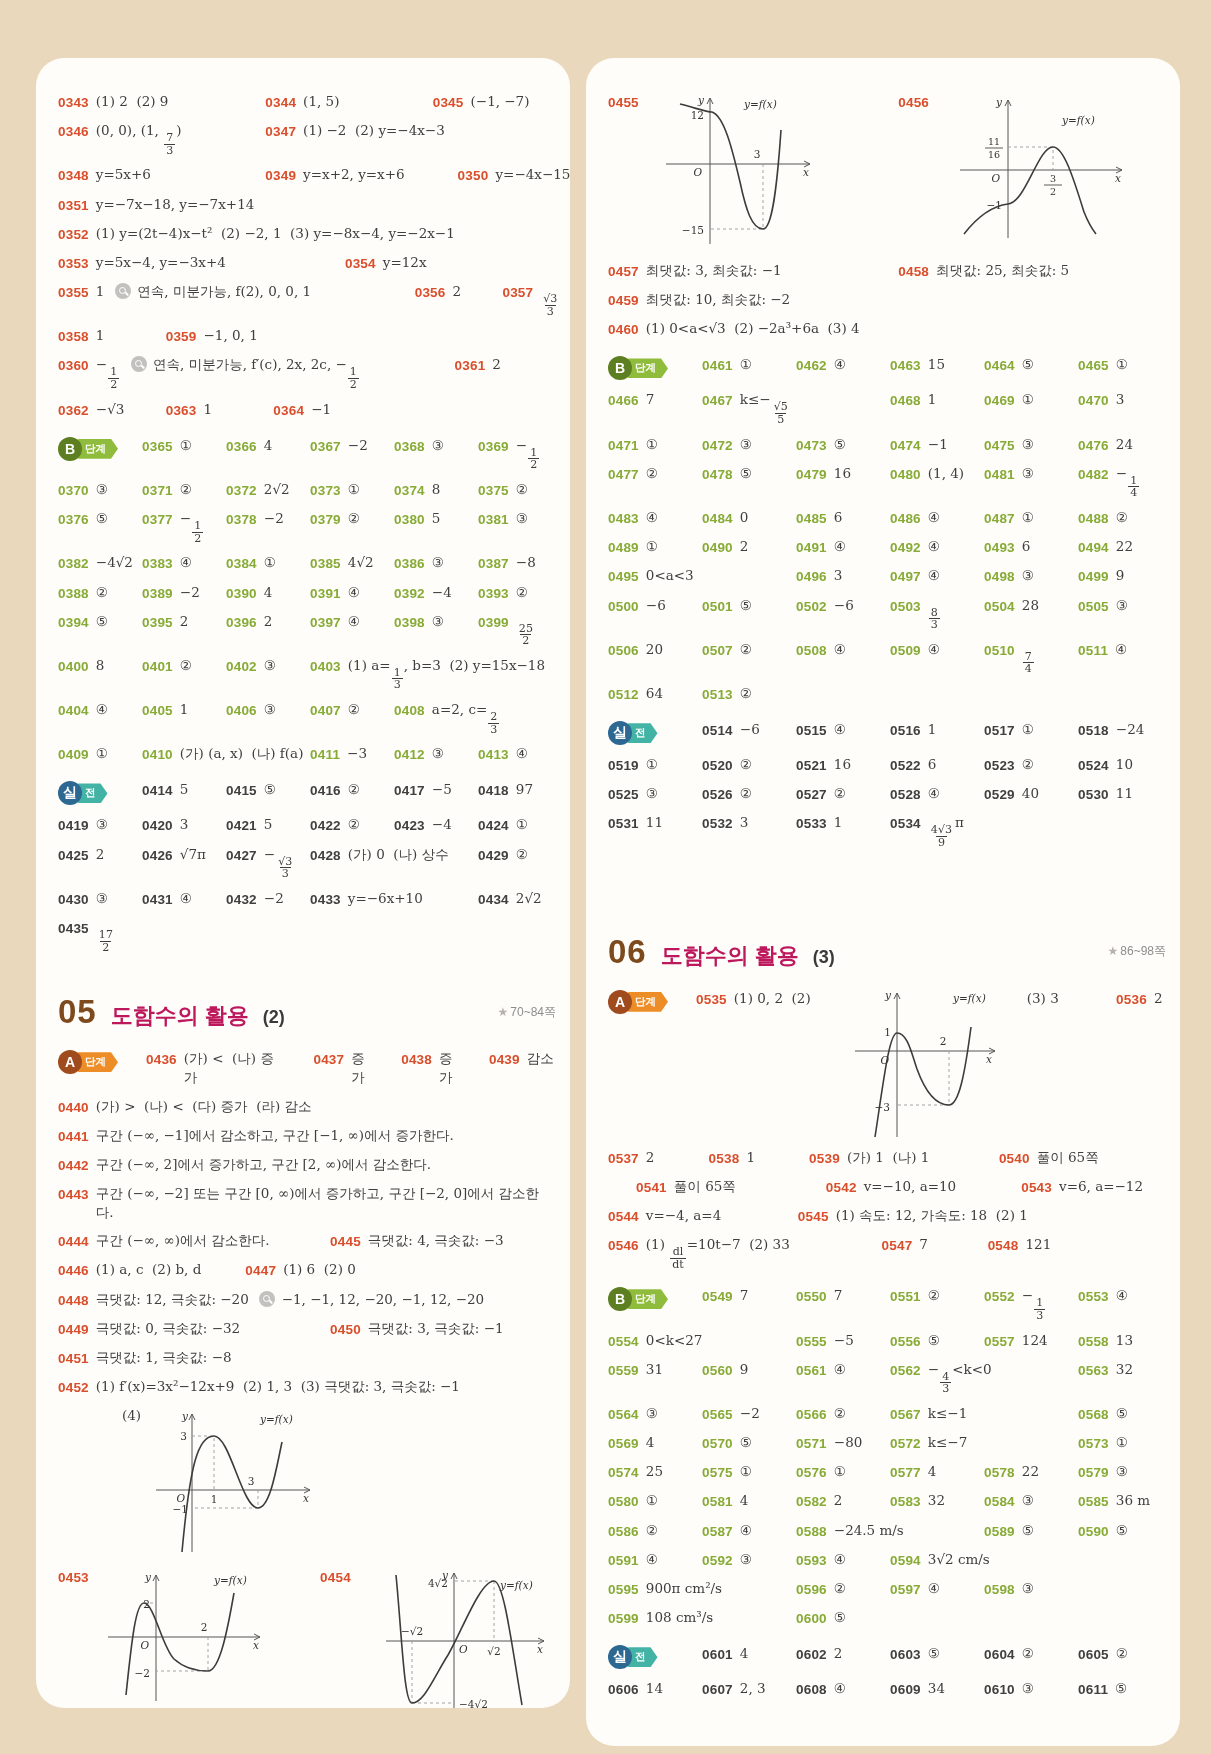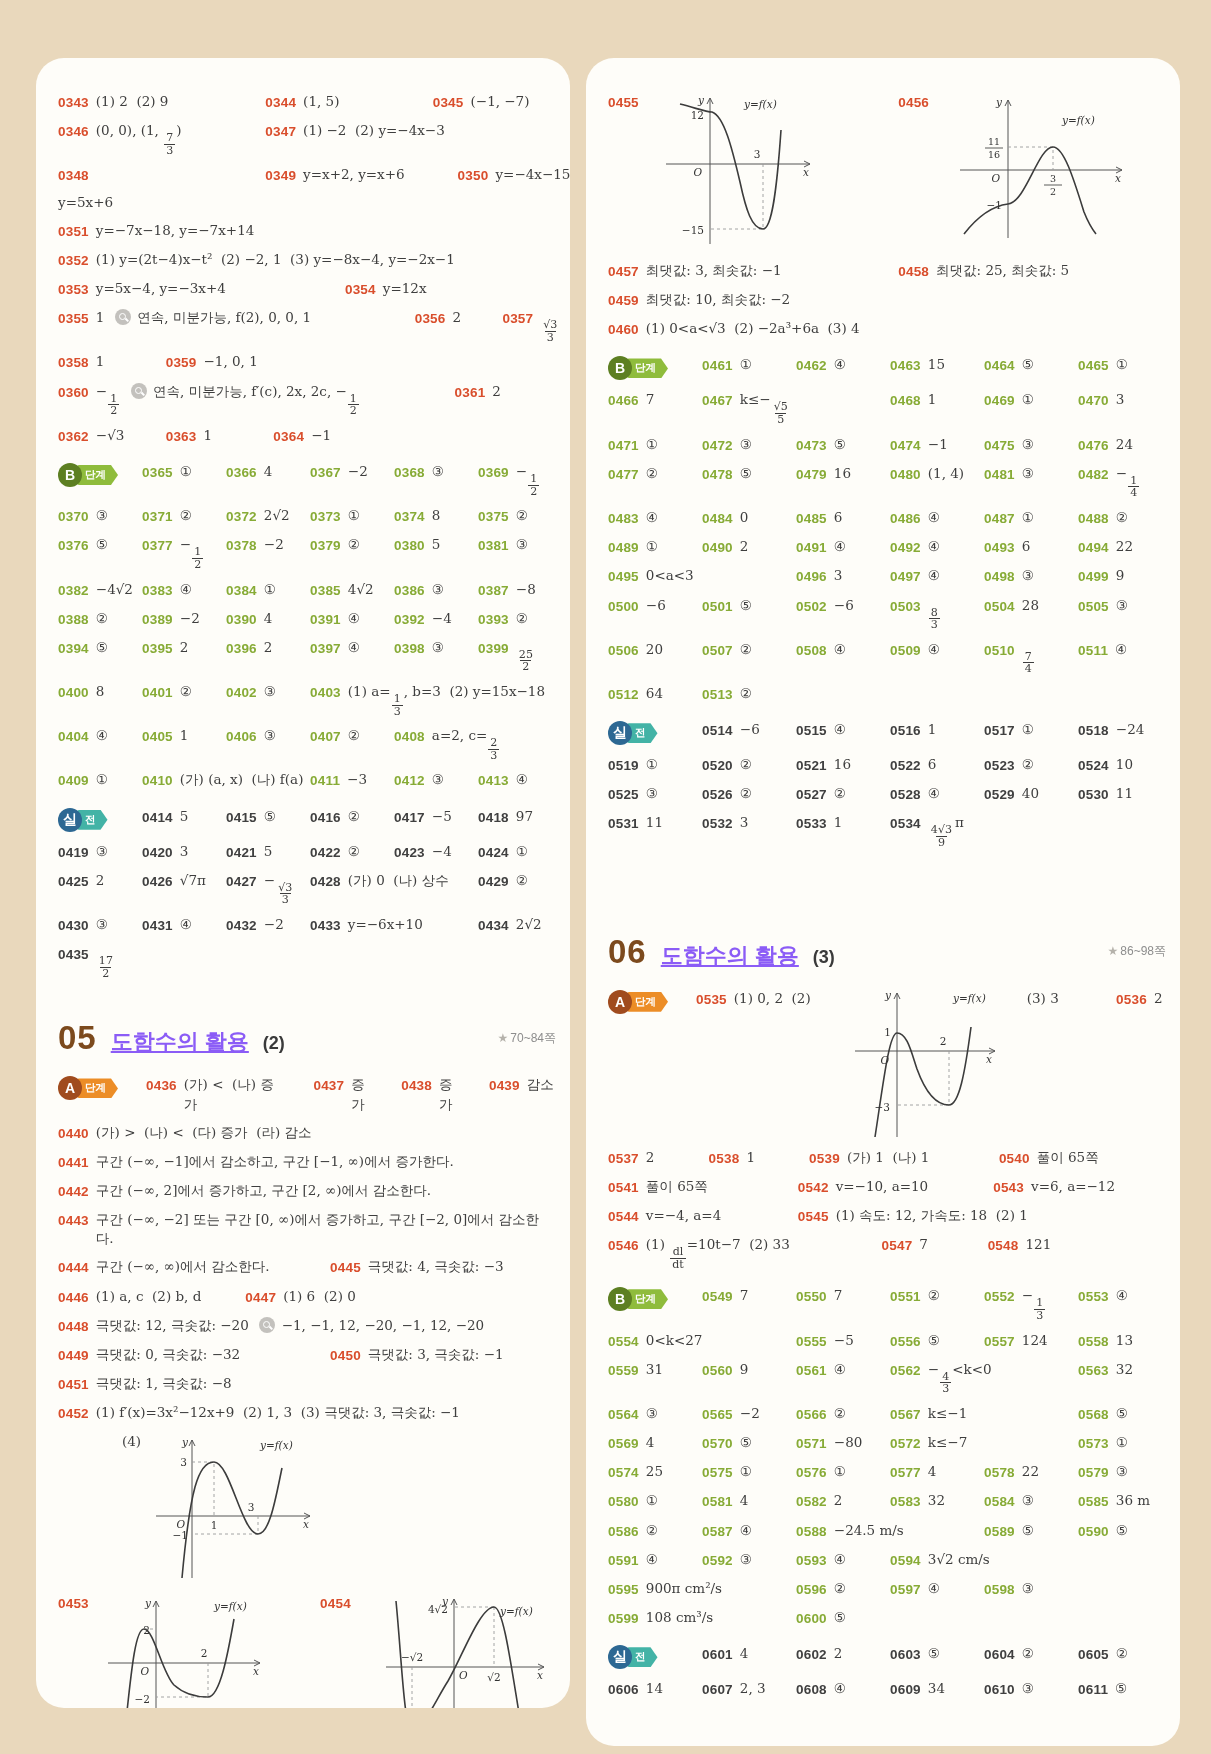--- a/index.html
+++ b/index.html
@@ -24,21 +24,21 @@
   .fr .frd{border-top:1px solid #3e3e3e;padding:0 2px;}
   .lens{position:relative;display:inline-block;width:16px;height:16px;background:#c3c1bd;border-radius:50%;vertical-align:-3px;margin:0 2px;}
   .lens::before{content:"";position:absolute;left:4px;top:4px;width:5px;height:5px;border:1.5px solid #fff;border-radius:50%;}
   .lens::after{content:"";position:absolute;left:10px;top:10px;width:4px;height:1.5px;background:#fff;transform:rotate(45deg);}
   .badge{display:inline-flex;align-items:center;height:26px;}
   .bc{position:relative;z-index:1;width:24px;height:24px;border-radius:50%;color:#fff;font-weight:800;font-size:14px;display:flex;align-items:center;justify-content:center;}
   .bt{margin-left:-5px;color:#fff;font-size:10.5px;font-weight:700;padding:3px 12px 3px 8px;clip-path:polygon(0 0,calc(100% - 7px) 0,100% 50%,calc(100% - 7px) 100%,0 100%);border-radius:2px;white-space:nowrap;}
   .sec-header{display:flex;align-items:baseline;gap:14px;margin:40px 0 18px;}
   .panel--right .sec-header{margin-top:84px;}
   .sec-num{font-size:33px;font-weight:800;color:#7c4a1d;letter-spacing:1px;}
-  .sec-title{font-size:22px;font-weight:800;color:#8b5cf6;text-decoration:underline;}
+  .sec-title{font-size:22px;font-weight:800;color:#be185d;}
   .sec-sub{font-size:18px;font-weight:600;color:#3a3a3a;}
   .sec-pages{margin-left:auto;font-size:12px;color:#8d8d8d;align-self:center;}
   .sec-pages .star{color:#b5b2ab;margin-right:2px;}
   .graph{display:inline-block;vertical-align:top;}
   .gaxis{stroke:#555;stroke-width:1;fill:none;}
   .gcurve{stroke:#3c3c3c;stroke-width:1.6;fill:none;}
   .gdash{stroke:#9a9a9a;stroke-width:0.9;stroke-dasharray:3 3;fill:none;}
   .glab{font-size:10.5px;fill:#333;font-family:"DejaVu Serif",serif;}
   .glab.it{font-style:italic;}
   .gfr{font-size:9.5px;fill:#333;font-family:"DejaVu Serif",serif;}
@@ -68,21 +68,21 @@
           <div class="item" style="width: 36%; flex-shrink: 0;">
             <span class="num">0346</span>
             <span class="ans">(0, 0), (1, <span class="fr"><span class="frn">7</span><span class="frd">3</span></span>)</span>
           </div>
           <div class="item">
             <span class="num">0347</span>
             <span class="ans">(1) −2  (2) y=−4x−3</span>
           </div>
         </div>
         <div class="row flexrow">
-          <div class="item" style="width: 36%; flex-shrink: 0; flex-direction: column;">
+          <div class="item" style="width: 36%; flex-shrink: 0;">
             <span class="num">0348</span>
             <span class="ans">y=5x+6</span>
           </div>
           <div class="item" style="width: 33%; flex-shrink: 0;">
             <span class="num">0349</span>
             <span class="ans">y=x+2, y=x+6</span>
           </div>
           <div class="item">
             <span class="num">0350</span>
             <span class="ans">y=−4x−15</span>
@@ -1107,21 +1107,21 @@
           <div class="item" style="width: 29%; flex-shrink: 0;">
             <span class="num">0539</span>
             <span class="ans">(가) 1  (나) 1</span>
           </div>
           <div class="item">
             <span class="num">0540</span>
             <span class="ans">풀이 65쪽</span>
           </div>
         </div>
         <div class="row flexrow">
-          <div class="item" style="width: 29%; flex-shrink: 0;">
+          <div class="item" style="width: 29%; flex-shrink: 0; margin-left: 28px;">
             <span class="num">0541</span>
             <span class="ans">풀이 65쪽</span>
           </div>
           <div class="item" style="width: 30%; flex-shrink: 0;">
             <span class="num">0542</span>
             <span class="ans">v=−10, a=10</span>
           </div>
           <div class="item">
             <span class="num">0543</span>
             <span class="ans">v=6, a=−12</span>

